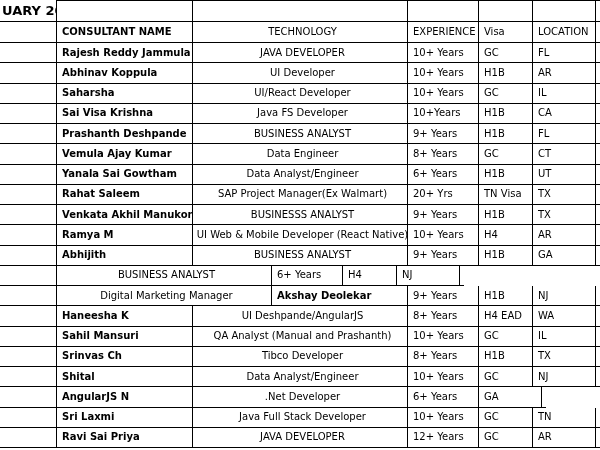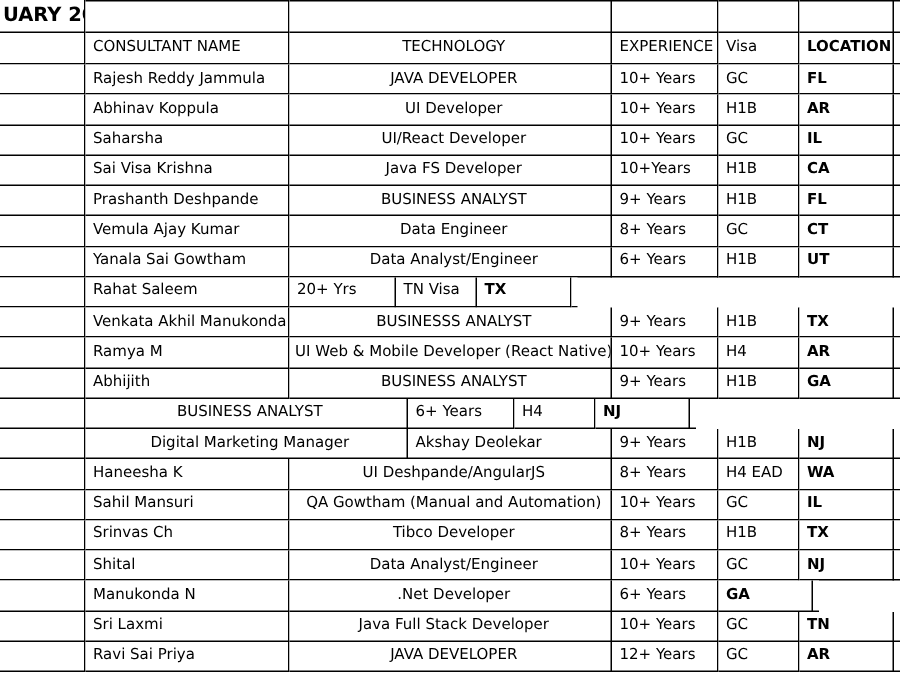--- a/index.html
+++ b/index.html
@@ -34,25 +34,25 @@
     align-items: center;
     padding-left: 5px;
     white-space: nowrap;
     overflow: hidden;
     font-size: 10px;
     line-height: 1;
     background: #ffffff;
   }
   
   .c0 { width: 57px; }
-  .c1 { width: 136px; }
+  .c1 { width: 136px; font-weight: bold; }
   .c2 { width: 215px; justify-content: center; }
   .c3 { width: 71px; }
   .c4 { width: 54px; }
-  .c5 { width: 63px; font-weight: bold; }
+  .c5 { width: 63px; }
   .c6 { width: 4px; border-right: none; padding-left: 0; }
 
   .month-row  { height: 22px; }
   .header-row { height: 21px; }
   .data-row   { height: 20.25px; }
 
   
   .month-row .t-cell { border-top: 1px solid #000000; }
   .month-row .c0 { border-top: none; }
 
@@ -232,20 +232,23 @@
           <div class="t-cell c5">
             <span>UT</span>
           </div>
           <div class="t-cell c6"></div>
         </div>
         <div class="t-row data-row">
           <div class="t-cell c0"></div>
           <div class="t-cell c1">
             <span>Rahat Saleem</span>
           </div>
+          <div class="t-cell c2">
+            <span>SAP Project Manager(Ex Walmart)</span>
+          </div>
           <div class="t-cell c3">
             <span>20+ Yrs</span>
           </div>
           <div class="t-cell c4">
             <span>TN Visa</span>
           </div>
           <div class="t-cell c5">
             <span>TX</span>
           </div>
           <div class="t-cell c6"></div>
@@ -360,21 +363,21 @@
             <span>WA</span>
           </div>
           <div class="t-cell c6"></div>
         </div>
         <div class="t-row data-row">
           <div class="t-cell c0"></div>
           <div class="t-cell c1">
             <span>Sahil Mansuri</span>
           </div>
           <div class="t-cell c2">
-            <span>QA Gowtham (Manual and Automation)</span>
+            <span>QA Analyst (Manual and Prashanth)</span>
           </div>
           <div class="t-cell c3">
             <span>10+ Years</span>
           </div>
           <div class="t-cell c4">
             <span>GC</span>
           </div>
           <div class="t-cell c5">
             <span>IL</span>
           </div>
@@ -414,21 +417,21 @@
             <span>GC</span>
           </div>
           <div class="t-cell c5">
             <span>NJ</span>
           </div>
           <div class="t-cell c6"></div>
         </div>
         <div class="t-row data-row">
           <div class="t-cell c0"></div>
           <div class="t-cell c1">
-            <span>Manukonda N</span>
+            <span>AngularJS N</span>
           </div>
           <div class="t-cell c2">
             <span>.Net Developer</span>
           </div>
           <div class="t-cell c3">
             <span>6+ Years</span>
           </div>
           <div class="t-cell c5">
             <span>GA</span>
           </div>

